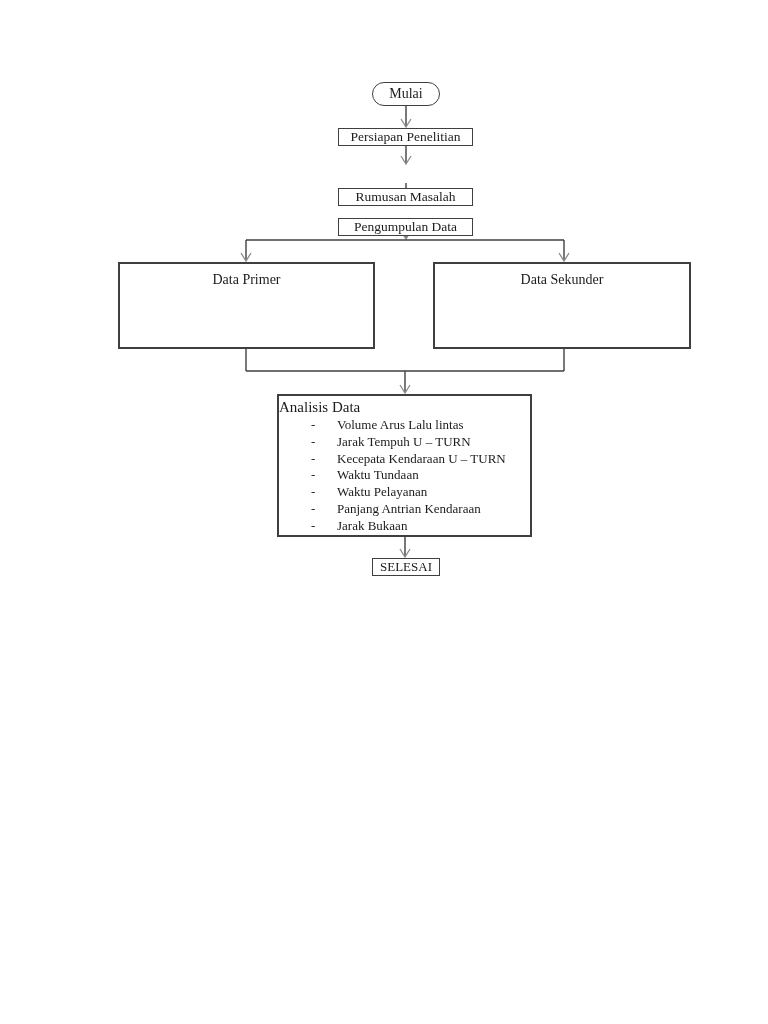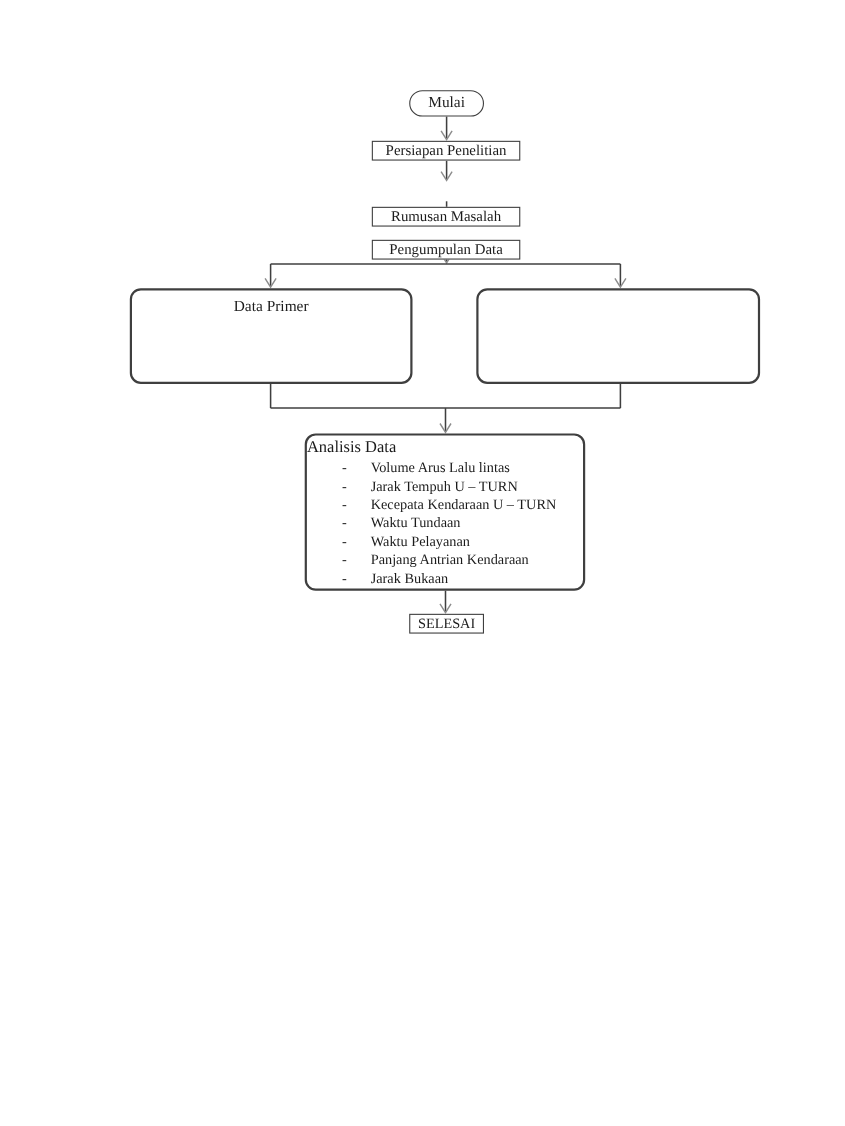--- a/index.html
+++ b/index.html
@@ -40,21 +40,20 @@
     left: 338px;
     width: 135px; height: 18px;
     font-size: 13.5px;
     line-height: 16px;
   }
   .step-0 { top: 128px; }
   .step-1 { top: 165px; margin-top: 23px; }
   .step-2 { top: 202px; margin-top: 16px; }
   .bigbox {
     border-width: 2px;
-    border-radius: 10px;
   }
   .data-primer {
     left: 118px; top: 262px;
     width: 257px; height: 87px;
   }
   .data-sekunder {
     left: 433px; top: 262px;
     width: 258px; height: 87px;
   }
   .box-title {
@@ -140,20 +139,21 @@
 
   <div class="node step step-2">Pengumpulan Data</div>
 
   <div class="node bigbox data-primer">
     <div class="box-title">Data Primer</div>
     <div class="primer-items">
     </div>
   </div>
 
   <div class="node bigbox data-sekunder">
+    <div class="box-title">Data Sekunder</div>
   </div>
 
   <div class="node bigbox analysis">
     <div class="analysis-title">Analisis Data</div>
     <div class="analysis-list">
       <div class="analysis-row">
         <span class="analysis-dash">-</span>
         <span>Volume Arus Lalu lintas</span>
       </div>
       <div class="analysis-row">

